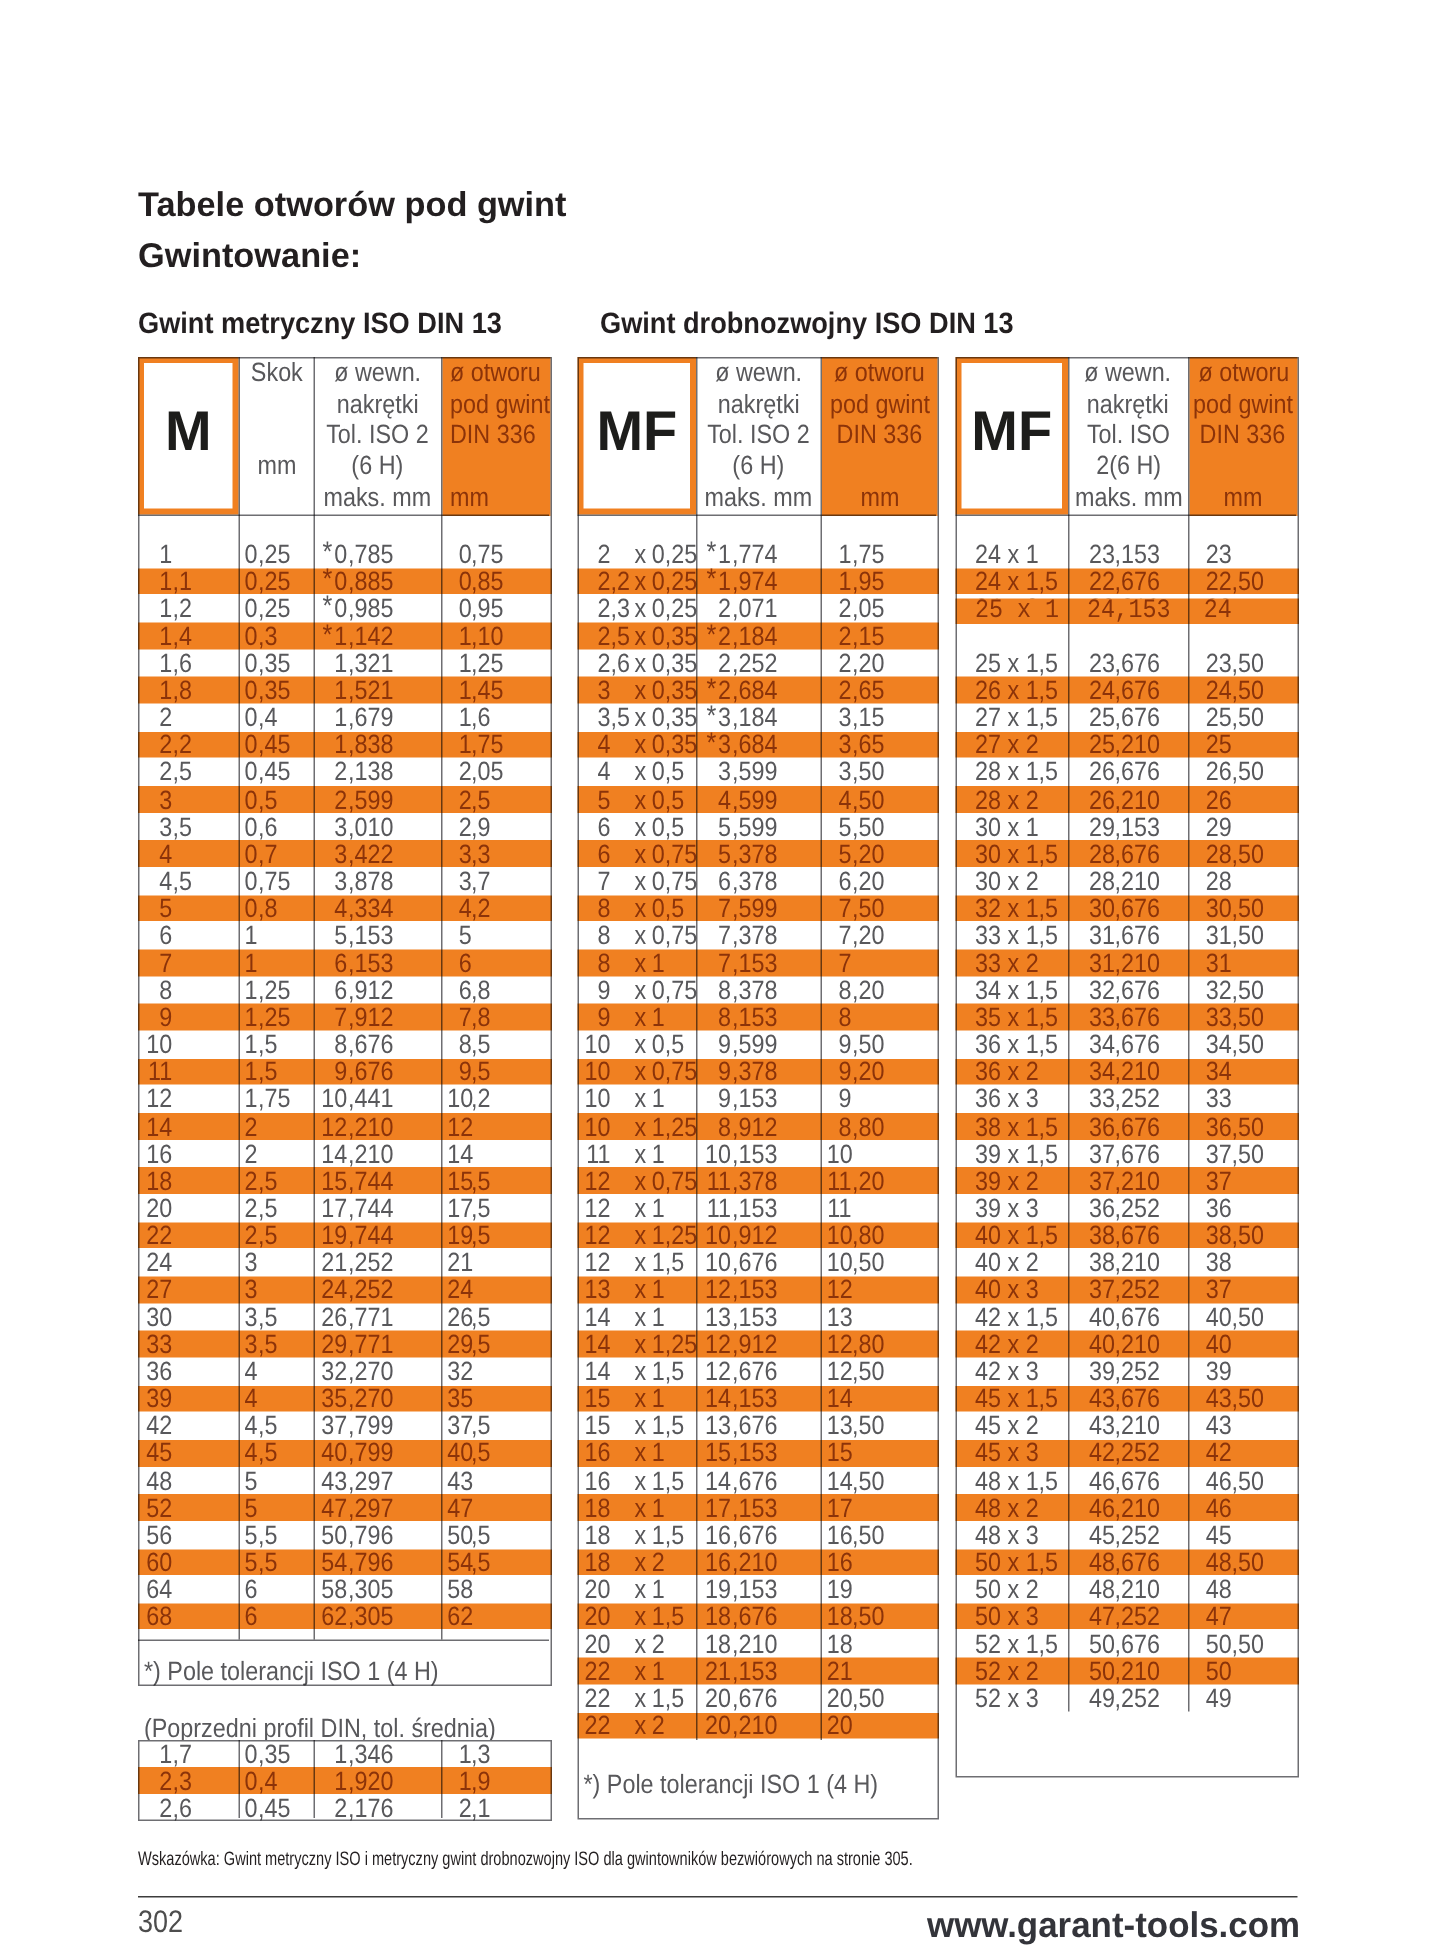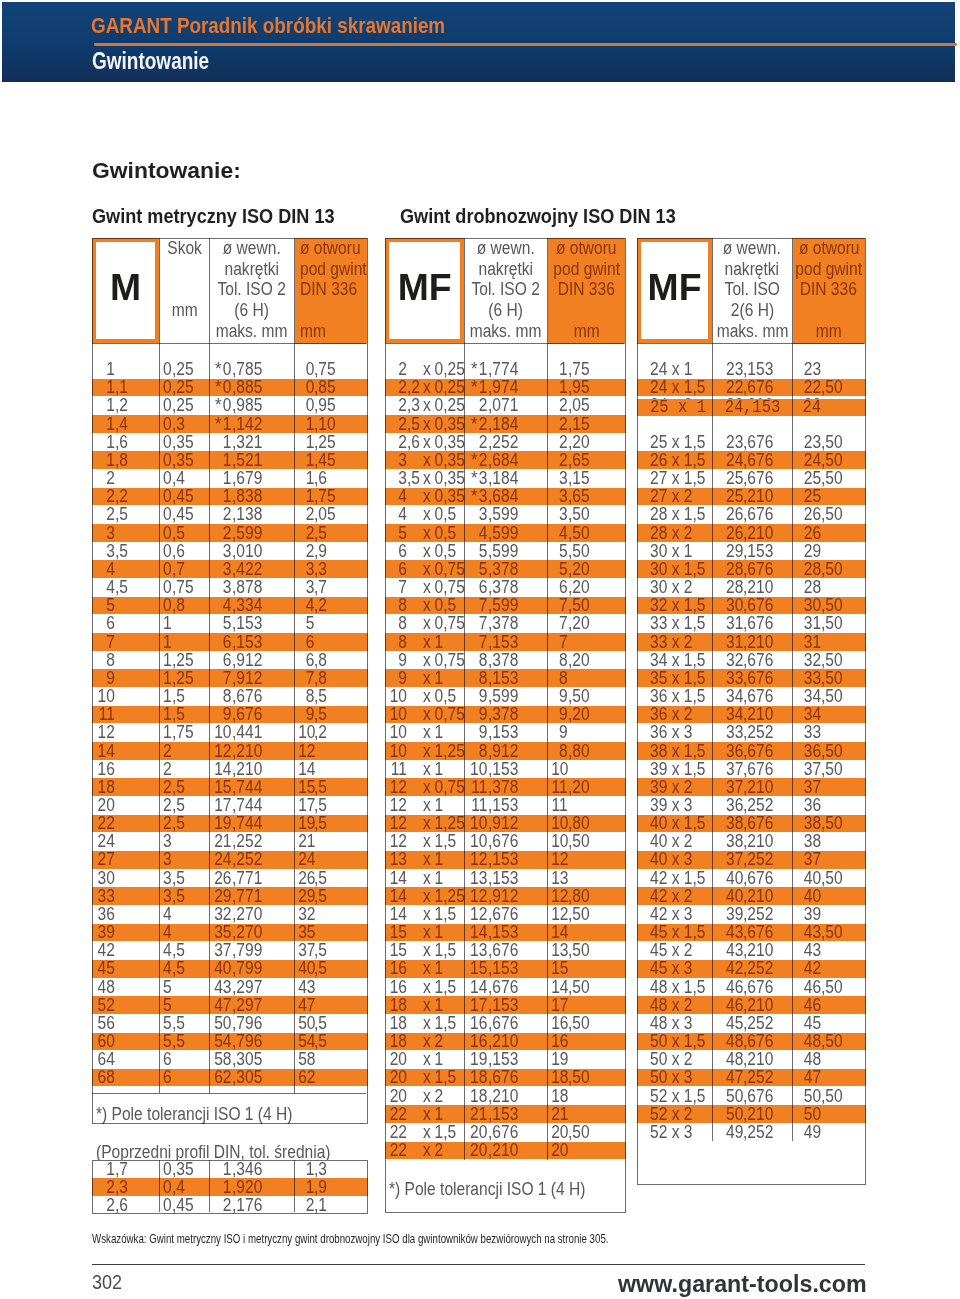--- a/index.html
+++ b/index.html
@@ -64,25 +64,21 @@
   .frule{position:absolute;left:92px;top:1264.1px;width:772.7px;height:1.2px;background:#3C3C3C;}
   .fpage{position:absolute;left:92.2px;top:1272.3px;font-size:20.7px;line-height:20px;color:#4D4D4D;
          white-space:nowrap;transform:scaleX(0.87);transform-origin:0 50%;}
   .fweb{position:absolute;left:618.1px;top:1272.4px;font-size:23.8px;line-height:24px;font-weight:bold;
         color:#33343A;white-space:nowrap;transform:scaleX(0.978);transform-origin:0 50%;}
 </style>
 </head>
 <body>
 
 <div class="page">
-<div class="hdr">
-  <div class="hdr-brand"><span class="b">GARANT</span><span class="r"> Poradnik obróbki skrawaniem</span></div>
-  <div class="hdr-rule"></div>
-  <div class="hdr-sub">Gwintowanie</div>
-</div>
+<div class="ttl ttl1">Tabele otworów pod gwint</div>
 <div class="ttl ttl2">Gwintowanie:</div>
 <div class="cap cap1">Gwint metryczny ISO DIN 13</div>
 <div class="cap cap2">Gwint drobnozwojny ISO DIN 13</div>
 <div class="tbl" style="left:92.0px;top:238.0px;width:276.0px;height:885.5px;">
   <div class="tblbox"></div>
   <div class="th" style="left:0;top:0;width:274.0px;height:106.0px;">
     <div class="sym" style="left:0.0px;top:0;width:67.0px;height:105.0px;font-size:37.3px;">
           <span>M</span>
         </div>
     <div class="hcell" style="left:68.0px;top:0;width:49.0px;height:106.0px;">

